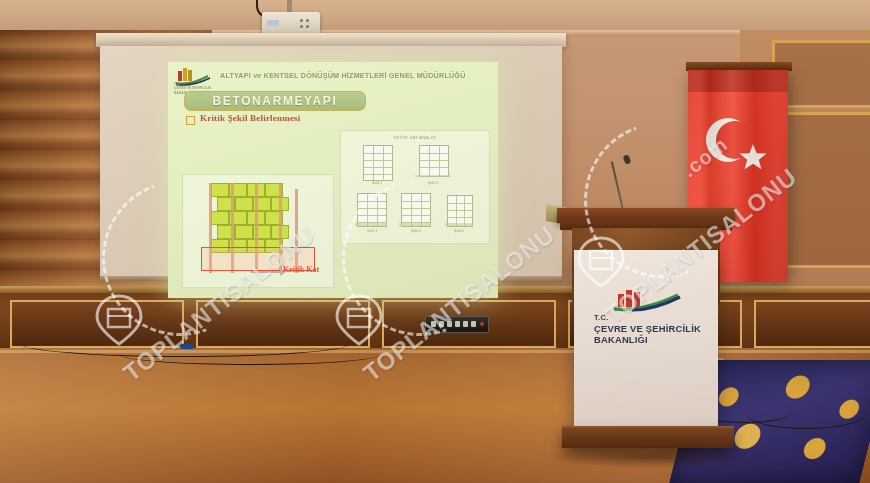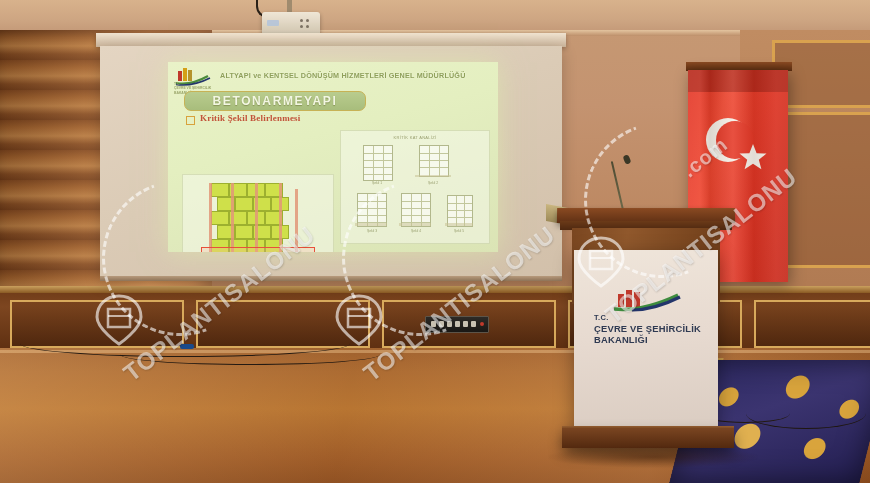--- a/index.html
+++ b/index.html
@@ -73,21 +73,21 @@
   
   #screen-housing{left:96px;top:33px;width:470px;height:14px;
     background:linear-gradient(180deg,#efe2cf,#cbb49a);box-shadow:0 2px 5px rgba(0,0,0,.28);}
   #screen-surface{left:100px;top:46px;width:462px;height:233px;
     background:linear-gradient(160deg,#e4d5c2 0%,#dbcbb6 45%,#d2c0aa 100%);
     box-shadow:0 5px 14px rgba(0,0,0,.22);}
   #screen-bottom{left:100px;top:276px;width:462px;height:5px;
     background:linear-gradient(180deg,#b79a7c,#8e7358);}
 
   
-  #slide{left:168px;top:62px;width:330px;height:190px;
+  #slide{left:168px;top:62px;width:330px;height:236px;
     background:linear-gradient(165deg,#e9f2c8 0%,#e4efc0 40%,#dfe9bb 70%,#dbe4b5 100%);
     box-shadow:0 0 26px rgba(220,240,170,.55);
     overflow:hidden;}
   #slide-glow{left:150px;top:50px;width:370px;height:215px;
     background:radial-gradient(ellipse at center,rgba(235,245,190,.40),rgba(235,245,190,0) 70%);
     pointer-events:none;}
 
   
   #proj-body{left:262px;top:12px;width:58px;height:24px;border-radius:3px;
     background:linear-gradient(180deg,#efe6d6,#cfc2ad);box-shadow:0 2px 4px rgba(0,0,0,.3);}

